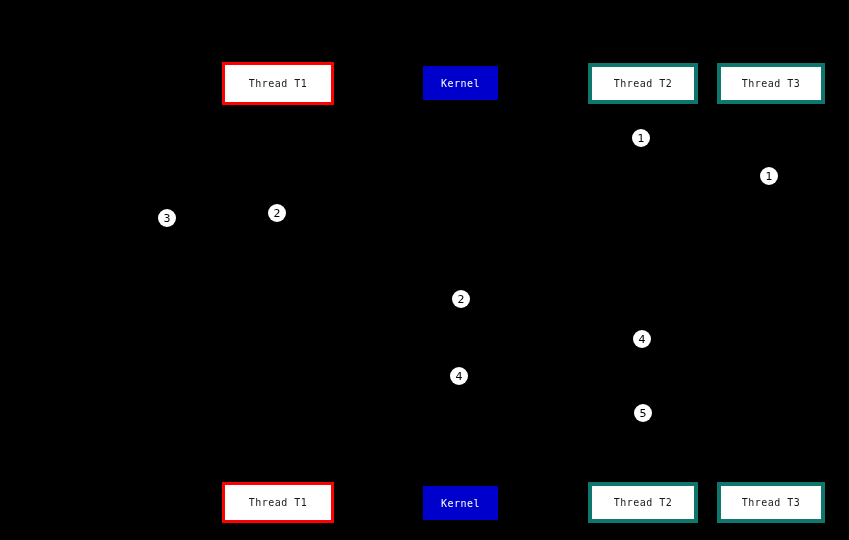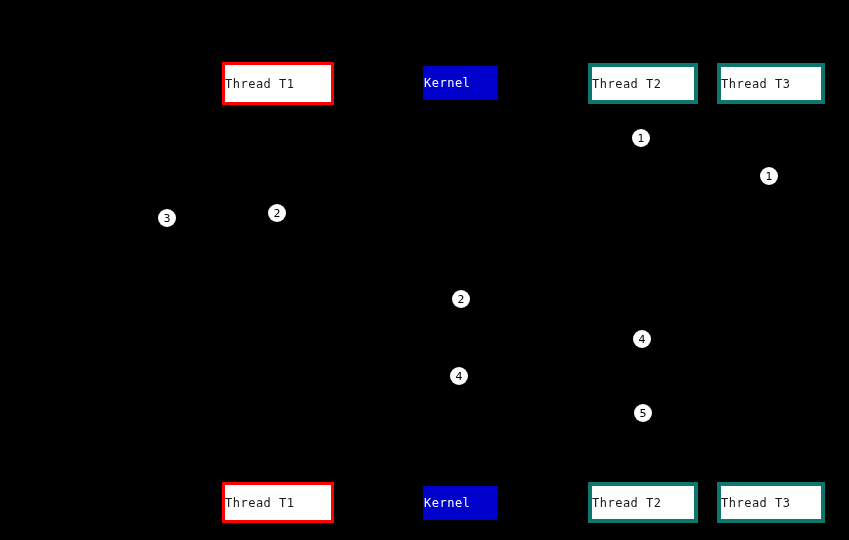--- a/index.html
+++ b/index.html
@@ -19,22 +19,23 @@
     height: 540px;
     background: #000000;
   }
   .participant {
     position: absolute;
     box-sizing: border-box;
     background: #FFFFFF;
     color: #1A1A1A;
     display: flex;
     align-items: center;
+    justify-content: center;
     font-family: "DejaVu Sans Mono", "Liberation Mono", monospace;
-    font-size: 12px;
+    font-size: 10px;
     letter-spacing: 0.5px;
     white-space: nowrap;
   }
   .participant.red {
     border: 3px solid #FF0000;
   }
   .participant.blue {
     border: 4px solid #0f766e;
   }
   .participant.kernel {

